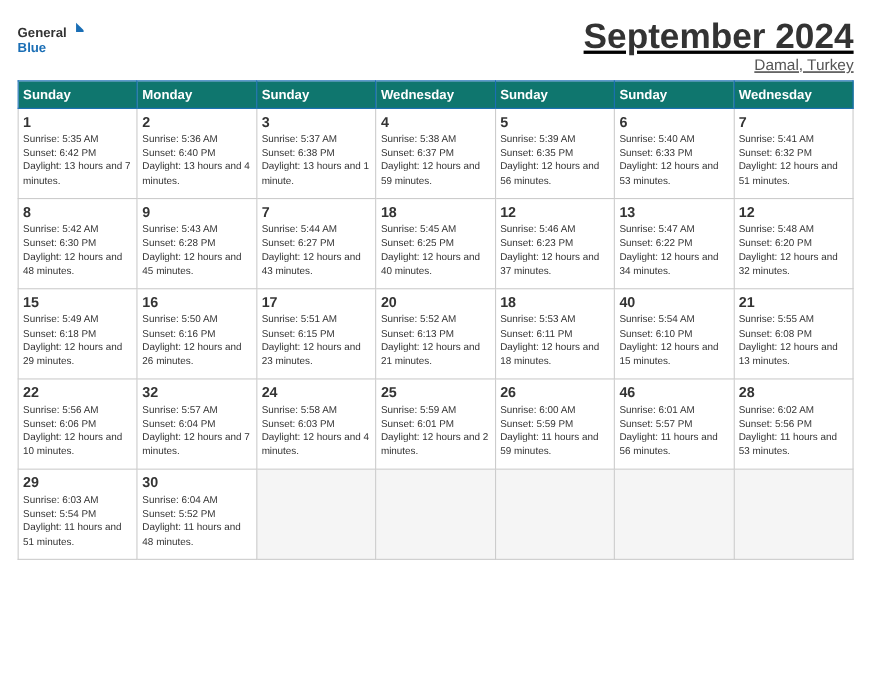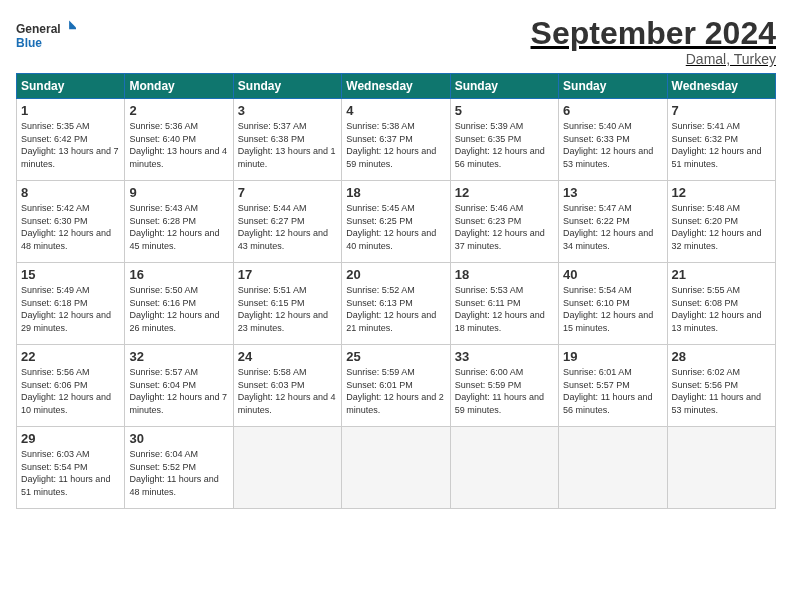--- a/index.html
+++ b/index.html
@@ -212,25 +212,25 @@
       </td>
           <td>
         <div class="day-num">24</div>
         <div class="day-info">Sunrise: 5:58 AM<br>Sunset: 6:03 PM<br>Daylight: 12 hours and 4 minutes.</div>
       </td>
           <td>
         <div class="day-num">25</div>
         <div class="day-info">Sunrise: 5:59 AM<br>Sunset: 6:01 PM<br>Daylight: 12 hours and 2 minutes.</div>
       </td>
           <td>
-        <div class="day-num">33</div>
+        <div class="day-num">26</div>
         <div class="day-info">Sunrise: 6:00 AM<br>Sunset: 5:59 PM<br>Daylight: 11 hours and 59 minutes.</div>
       </td>
           <td>
-        <div class="day-num">19</div>
+        <div class="day-num">46</div>
         <div class="day-info">Sunrise: 6:01 AM<br>Sunset: 5:57 PM<br>Daylight: 11 hours and 56 minutes.</div>
       </td>
           <td>
         <div class="day-num">28</div>
         <div class="day-info">Sunrise: 6:02 AM<br>Sunset: 5:56 PM<br>Daylight: 11 hours and 53 minutes.</div>
       </td>
         </tr>
         <tr>
           <td>
         <div class="day-num">29</div>

